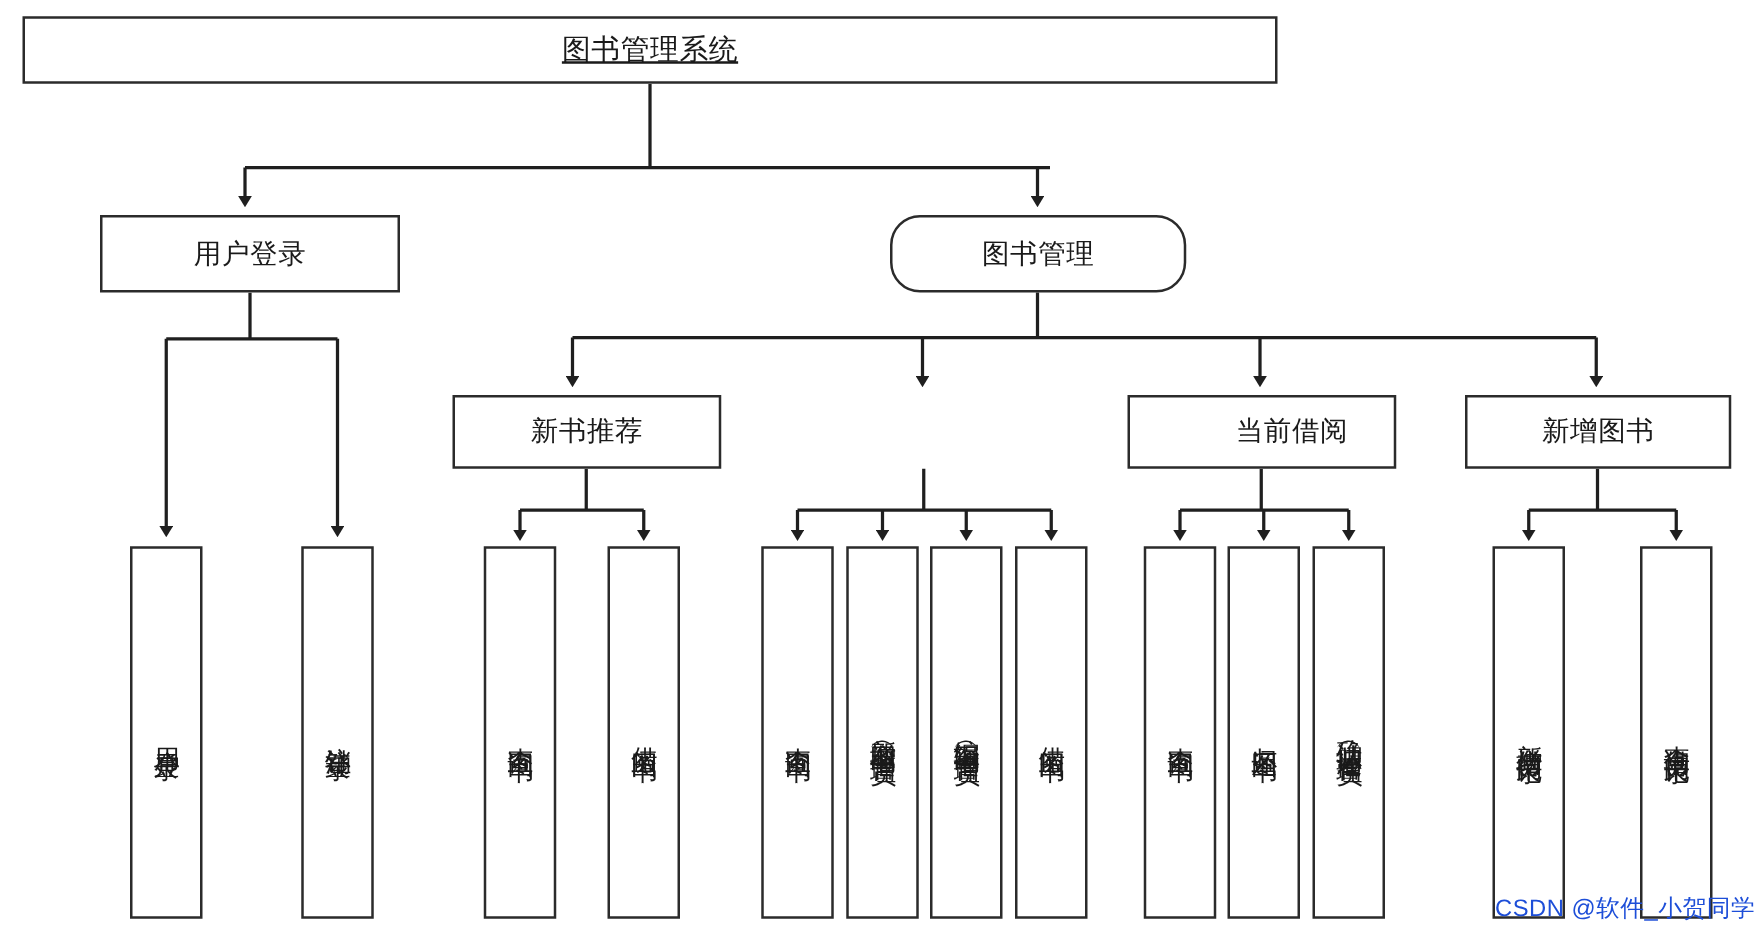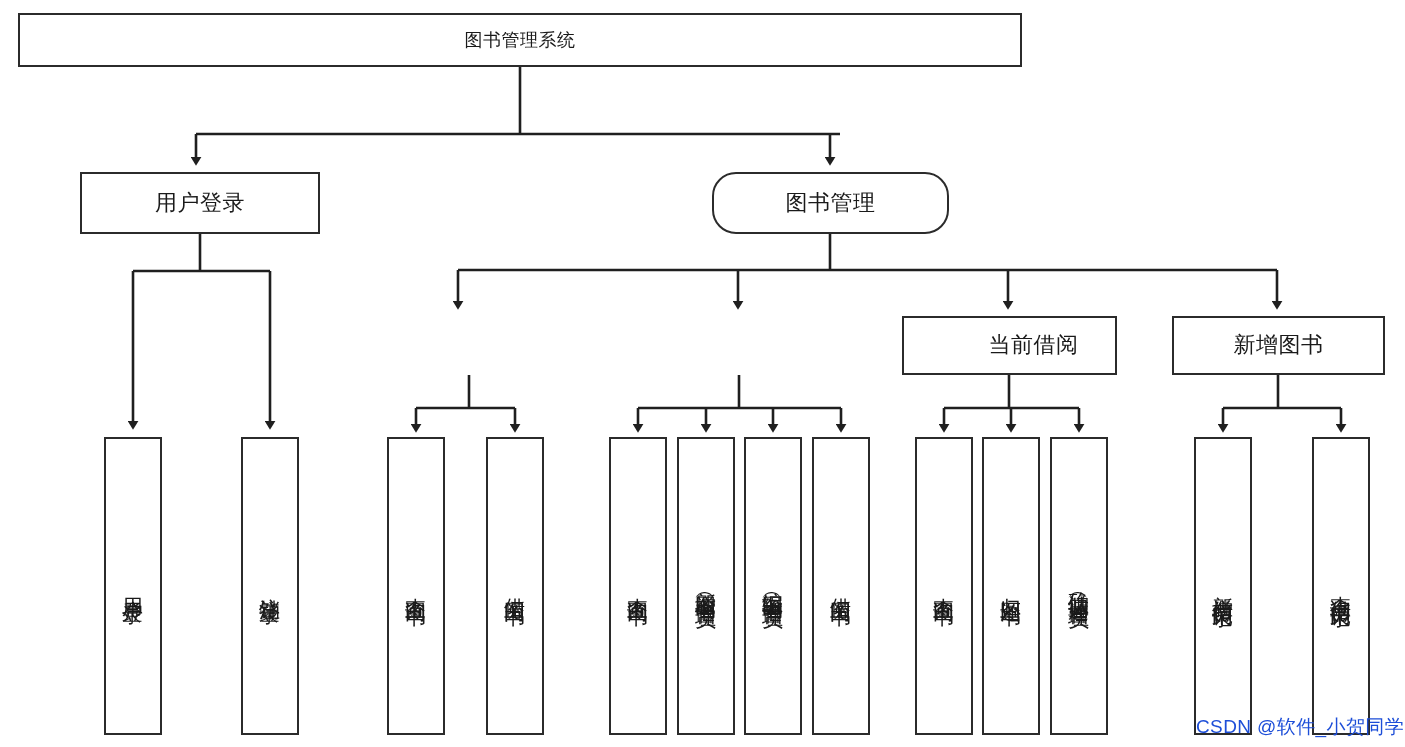--- a/index.html
+++ b/index.html
@@ -43,21 +43,22 @@
     display: block;
     text-align: center;
     line-height: 1.12;
     letter-spacing: 0.5px;
     white-space: nowrap;
   }
   .h-label {
     font-size: 22px;
   }
   .root .h-label {
-    font-size: 18px;
+    font-size: 23px;
+    text-decoration: underline;
   }
   .leaf .node-label {
     writing-mode: vertical-rl;
     text-orientation: upright;
     font-size: 21px;
     letter-spacing: 2.5px;
     line-height: 1;
     white-space: nowrap;
   }
   .watermark {
@@ -129,20 +130,23 @@
     <span class="node-label h-label">图书管理系统</span>
   </div>
 
   <div class="node" style="left:80px; top:172px; width:240px; height:62px;">
     <span class="node-label h-label">用户登录</span>
   </div>
   <div class="node" style="left:712px; top:172px; width:237px; height:62px;border-radius:24px;">
     <span class="node-label h-label">图书管理</span>
   </div>
 
+  <div class="node" style="left:362px; top:316px; width:215px; height:59px;">
+    <span class="node-label h-label">新书推荐</span>
+  </div>
   <div class="node" style="left:902px; top:316px; width:215px; height:59px;padding-left:48px;">
     <span class="node-label h-label">当前借阅</span>
   </div>
   <div class="node" style="left:1172px; top:316px; width:213px; height:59px;">
     <span class="node-label h-label">新增图书</span>
   </div>
 
   <div class="node leaf" style="left:104px; top:437px; width:58px; height:298px;">
     <span class="node-label">用户登录</span>
   </div>

